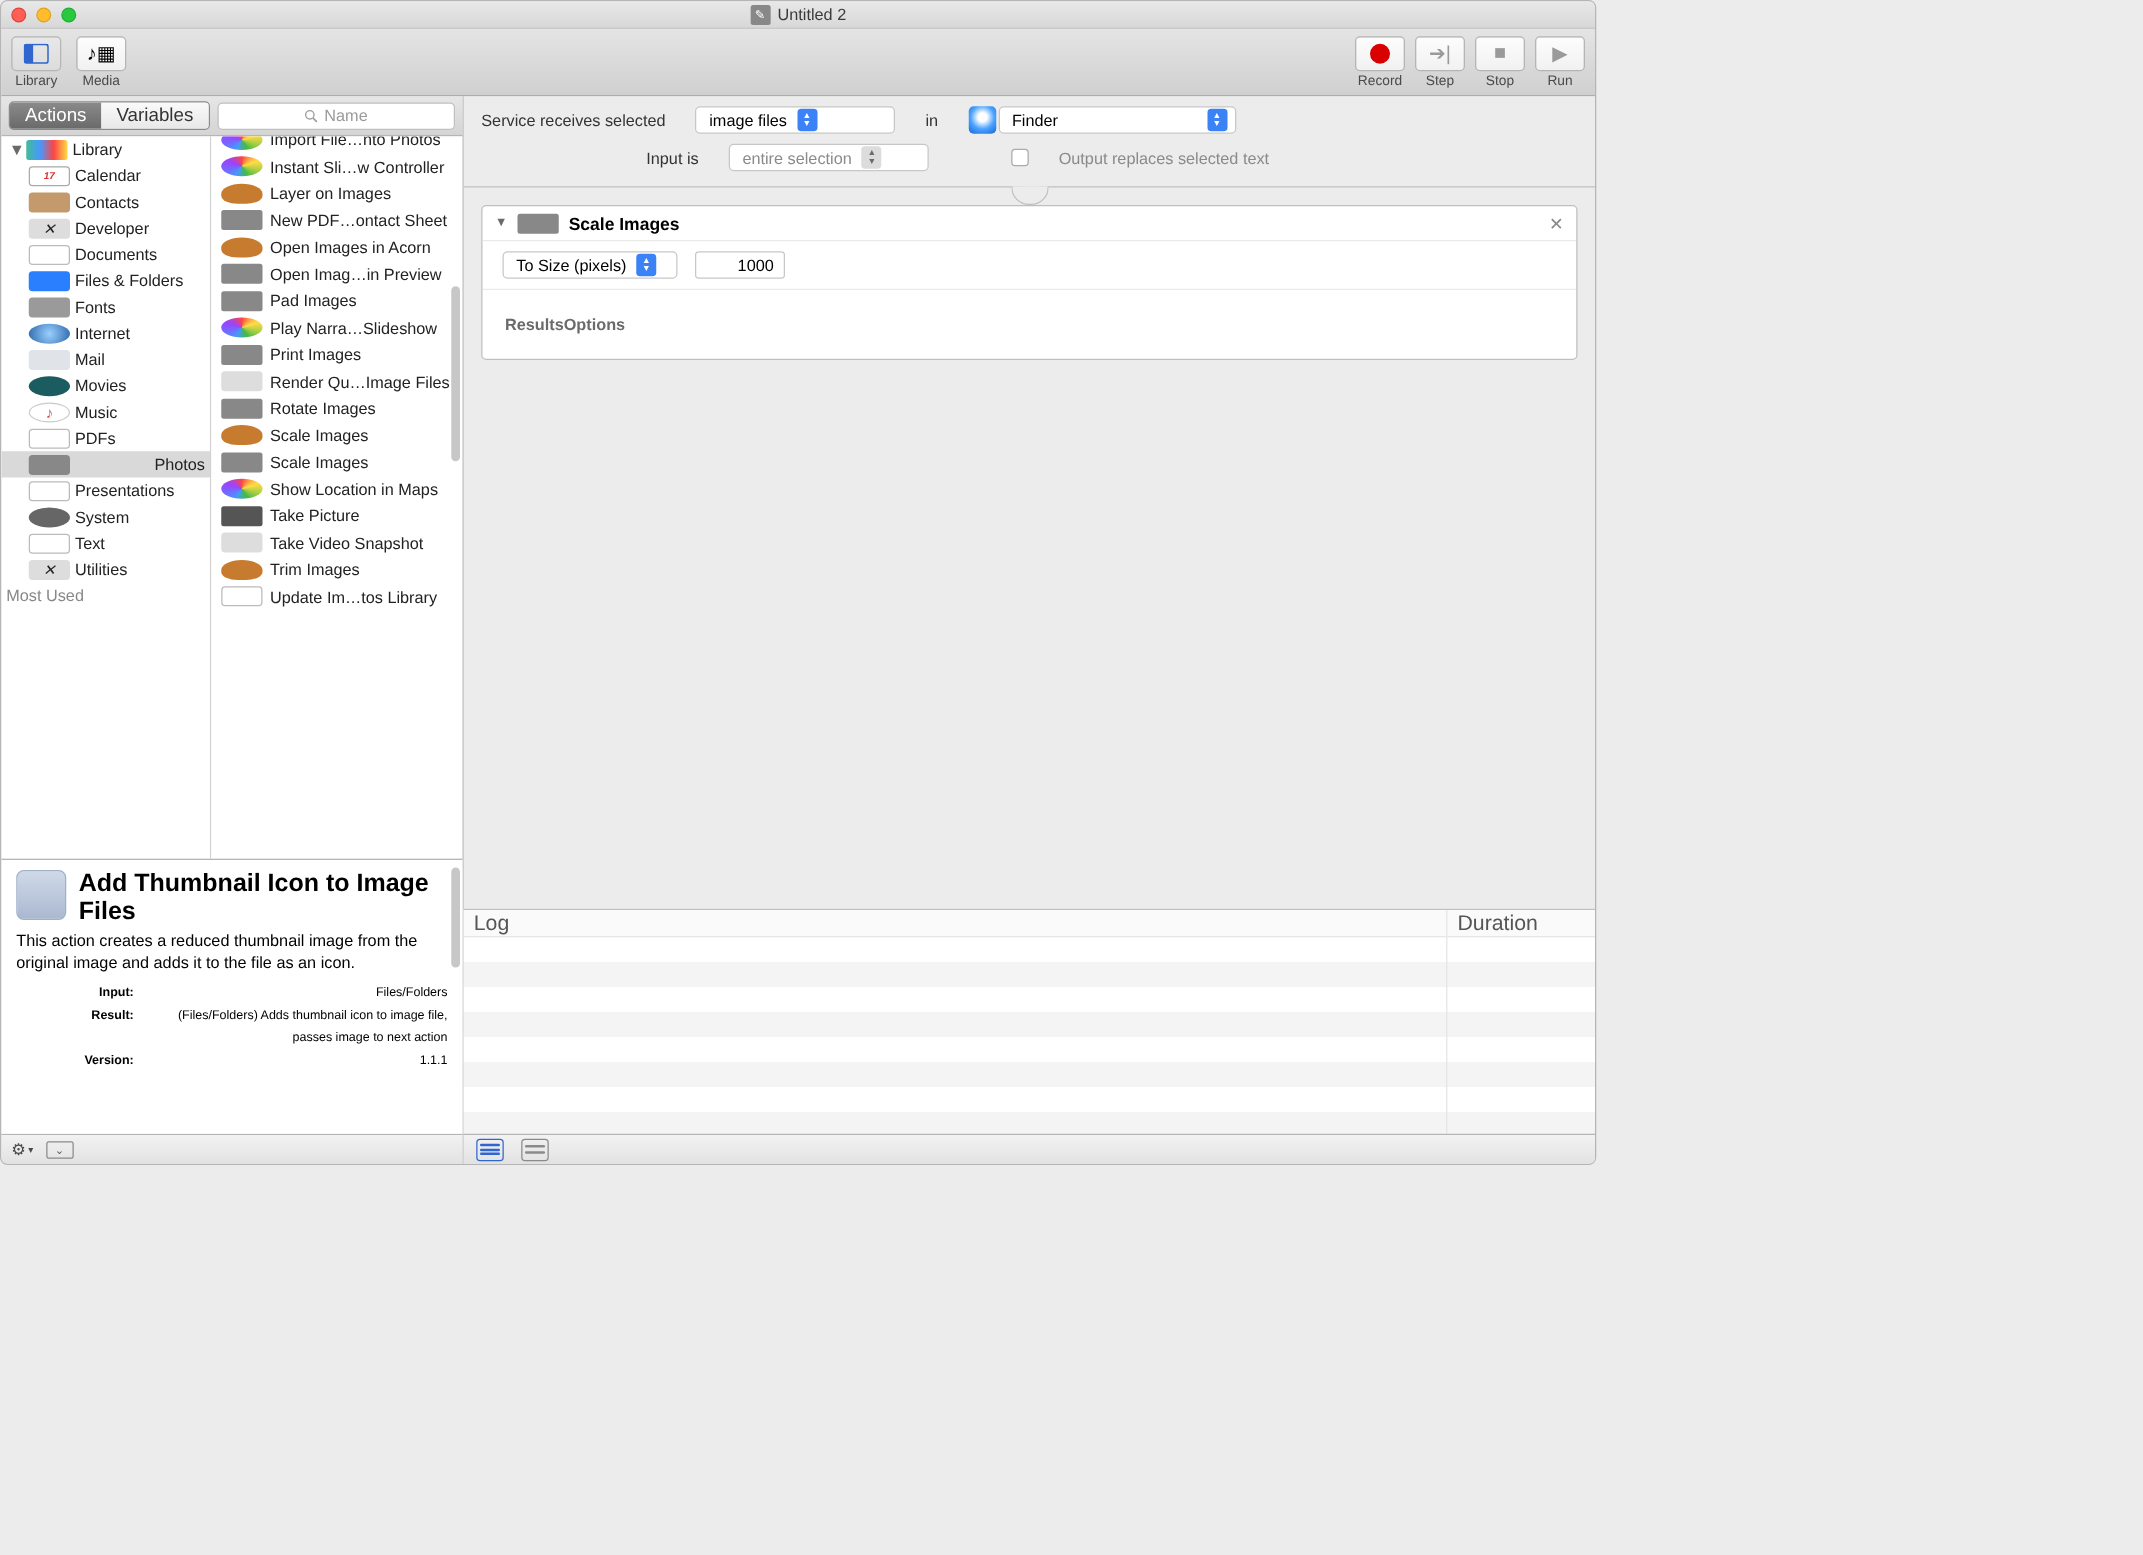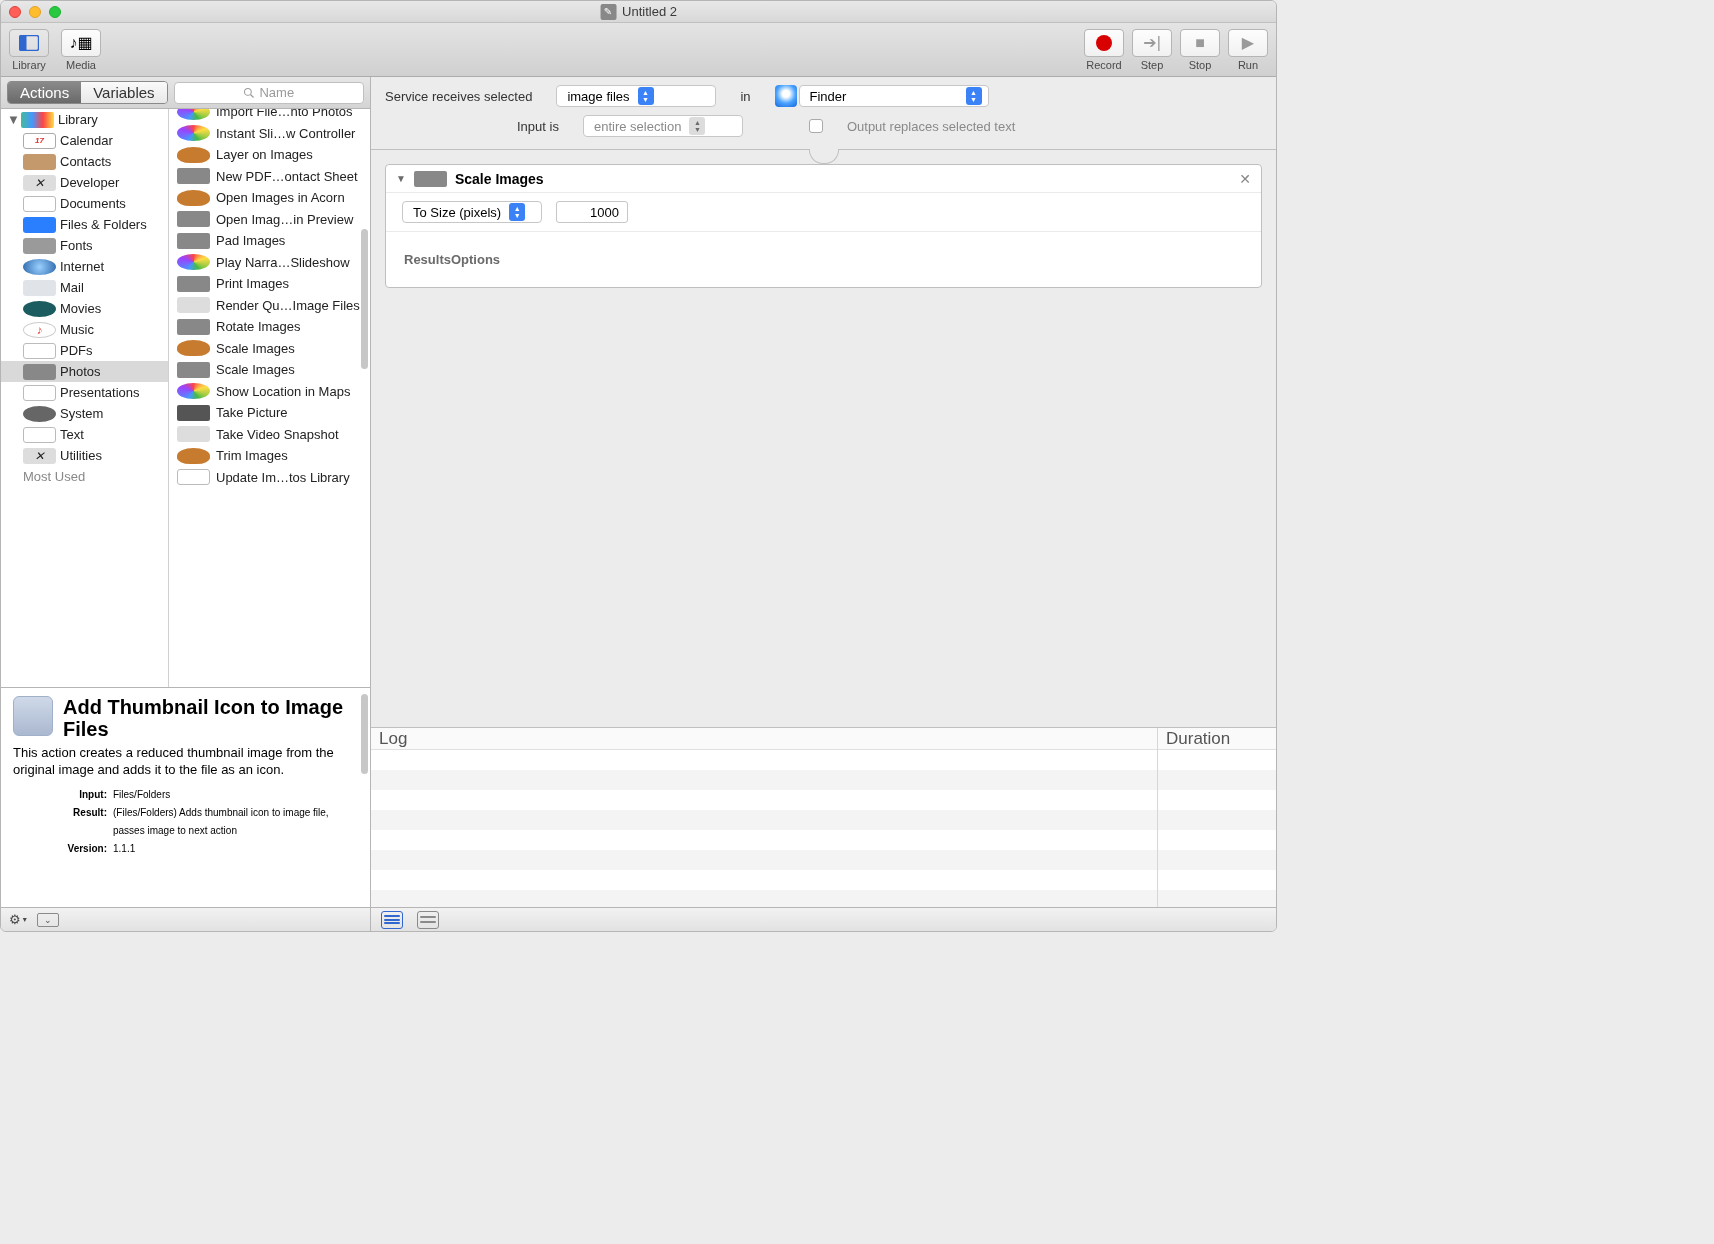--- a/index.html
+++ b/index.html
@@ -69,39 +69,39 @@
 .search { flex:1; height:22px; border:1px solid #c0c0c0; border-radius:4px; background:#fff; display:flex; align-items:center; justify-content:center; gap:4px; color:#9a9a9a; font-size:13px;}
 .search svg { width:12px; height:12px; }
 
 
 .libsplit { flex:1; display:flex; overflow:hidden; }
 .libcol { width:168px; border-right:1px solid #d0d0d0; overflow:hidden; background:#fff; position:relative; }
 .libcol .scroller { position:absolute; inset:0; overflow:hidden; }
 .actcol { flex:1; overflow:hidden; background:#fff; position:relative; }
 .actcol .scroller { position:absolute; inset:0; overflow:hidden; }
 .librow { display:flex; align-items:center; height:21px; padding:0 4px 0 6px; gap:4px; font-size:13px; color:#222; }
-.librow.sel { background:#d9d9d9; }
+.librow.sel { background:#d9d9d9;justify-content:space-between; }
 .libindent { padding-left:22px; }
 .librow .disclosure { width:10px; color:#6a6a6a; }
-.cutoff { color:#888; padding-left:22px; font-size:13px; }
+.cutoff { color:#888; padding-left:4px; font-size:13px; }
 .scrollbar-v { position:absolute; right:2px; width:7px; border-radius:4px; background:#c7c7c7; }
 
 .actrow { display:flex; align-items:center; height:21.5px; padding:0 4px 0 8px; gap:6px; font-size:13px; color:#222;}
 .acticon { width:16px; height:16px; display:flex; align-items:center; justify-content:center; font-size:12px; border-radius:3px;}
 
 
 .descpanel { height:220px; border-top:1px solid #b5b5b5; background:#fff; padding:8px 12px; overflow:hidden; position:relative;}
 .desc-head { display:flex; gap:10px; align-items:flex-start; }
 .desc-bigicon { width:40px; height:40px; background: linear-gradient(#cfd9e8,#aab8d0); border-radius:6px; flex-shrink:0; border:1px solid #9fb0c8;}
 .desc-title { font-size:20px; font-weight:700; line-height:22px; }
 .desc-body { font-size:13px; margin-top:4px; line-height:17px; }
 .desc-meta { margin-top:8px; }
 .desc-meta-row { display:flex; font-size:10px; line-height:18px; }
 .desc-meta-row .k { width:100px; text-align:right; font-weight:600; padding-right:6px;}
-.desc-meta-row .v { flex:1; }
+.desc-meta-row .v { flex:1;text-align:right; }
 
 
 .leftfoot { height:24px; border-top:1px solid #b5b5b5; background: linear-gradient(#f2f2f2,#e2e2e2); display:flex; align-items:center; padding:0 8px; gap:10px; }
 .gearbtn { display:flex; align-items:center; gap:2px; color:#4a4a4a; }
 
 
 .rightcol { flex:1; display:flex; flex-direction:column; background:#ececec; }
 
 
 .svcbar { padding: 8px 14px 12px; display:flex; flex-direction:column; gap:8px; border-bottom:1px solid #c0c0c0; }

